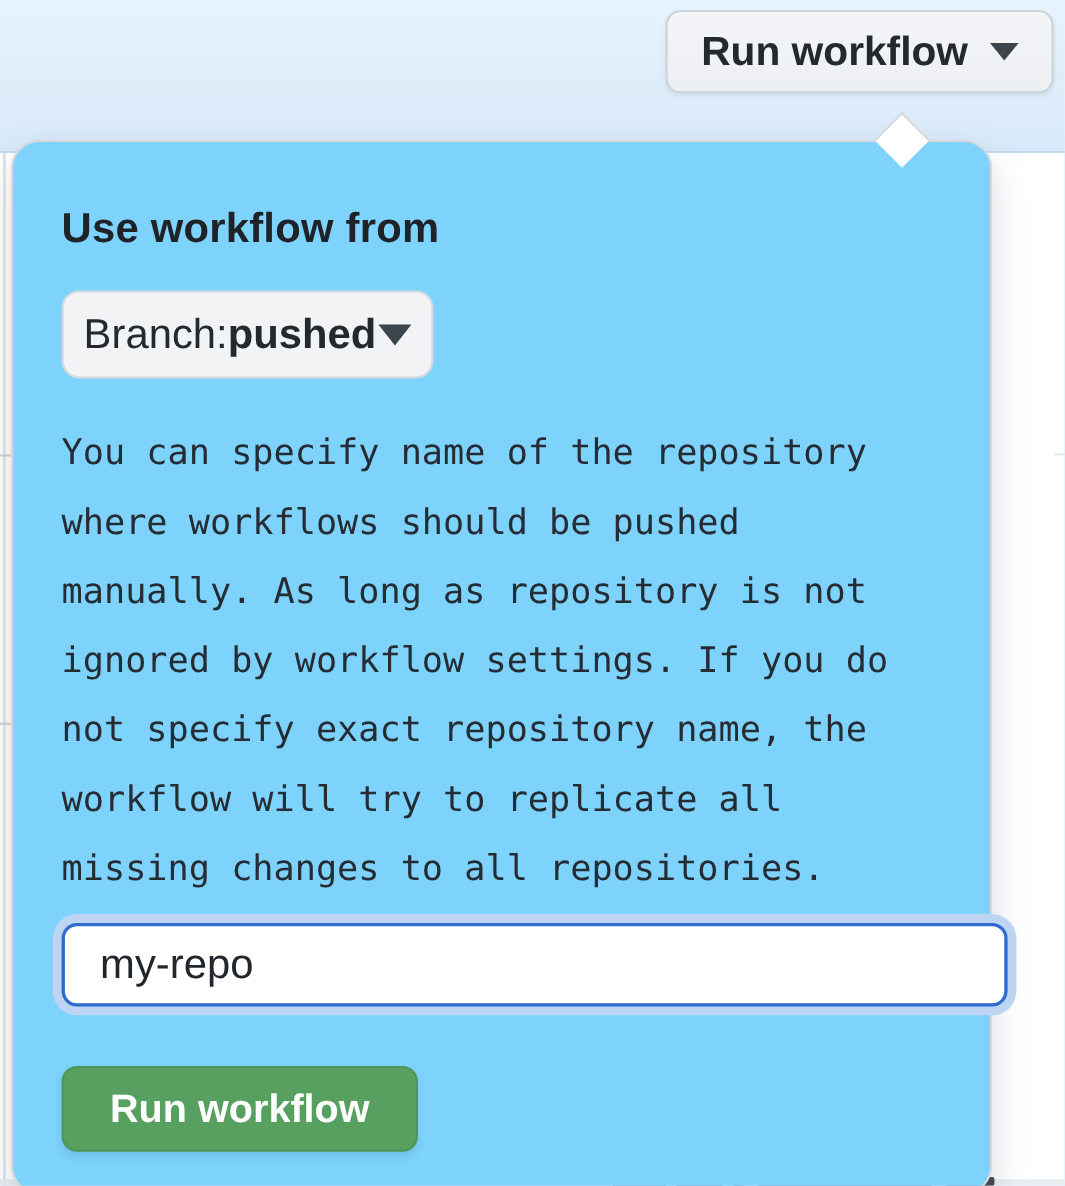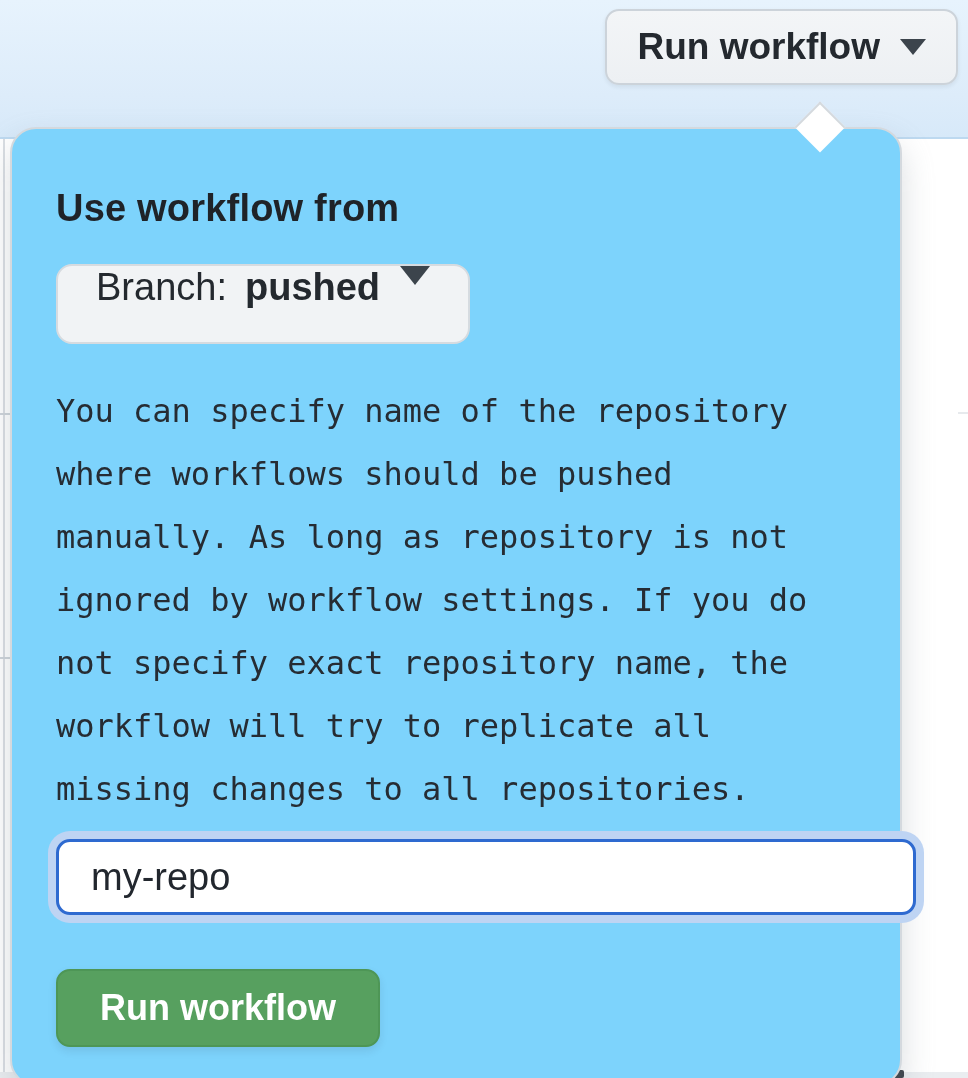--- a/index.html
+++ b/index.html
@@ -78,22 +78,22 @@
     border-left: 2px solid #d4d9de;
     border-top: 2px solid #d4d9de;
     transform: rotate(45deg);
   }
   .popover-title {
     font-size: 38px; font-weight: 700; color: #1f2328;
     letter-spacing: 0.2px;
   }
   .branch-btn {
     margin-top: 34px;
-    display: inline-flex; align-items: flex-start; gap: 18px;
-    height: 80px; padding: 0 38px;
+    display: inline-flex; align-items: center; 
+    height: 80px; padding: 0 18px;
     background: #f1f3f5;
     border: 2px solid #d6dbe0;
     border-radius: 16px;
     font-size: 38px; color: #24292f;
     cursor: pointer;
   }
   .branch-btn .branch-name { font-weight: 600; }
   .branch-btn .tri-down {
     border-left-width: 15px; border-right-width: 15px; border-top-width: 19px;
     margin-left: 2px;

